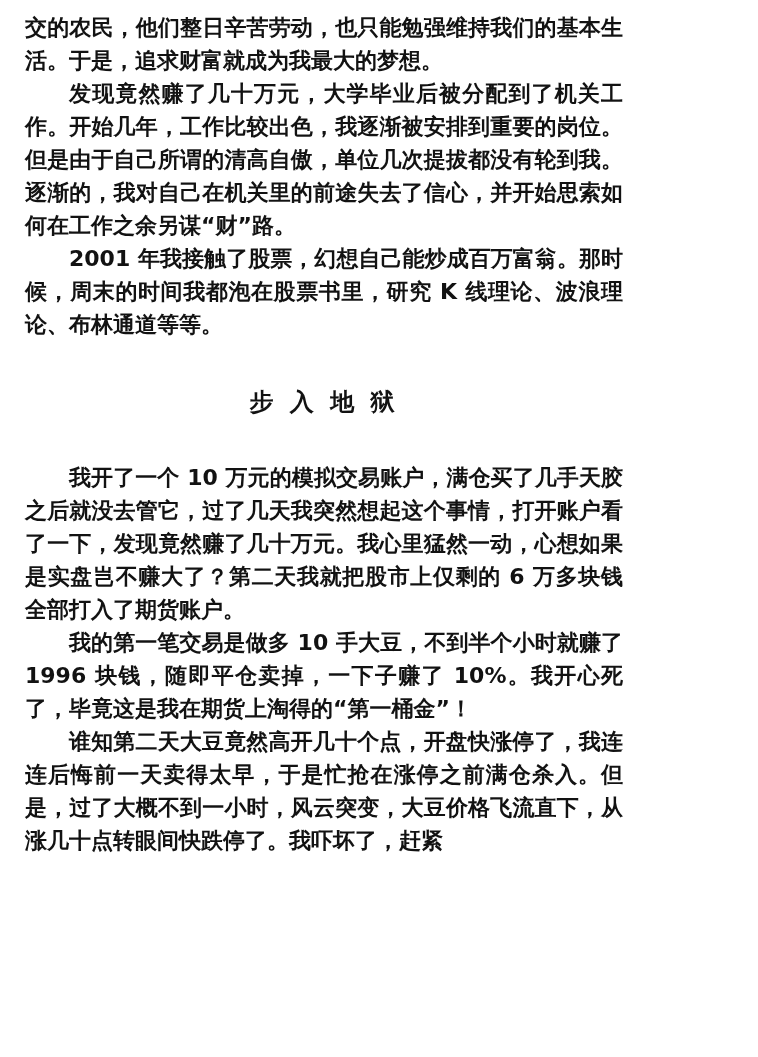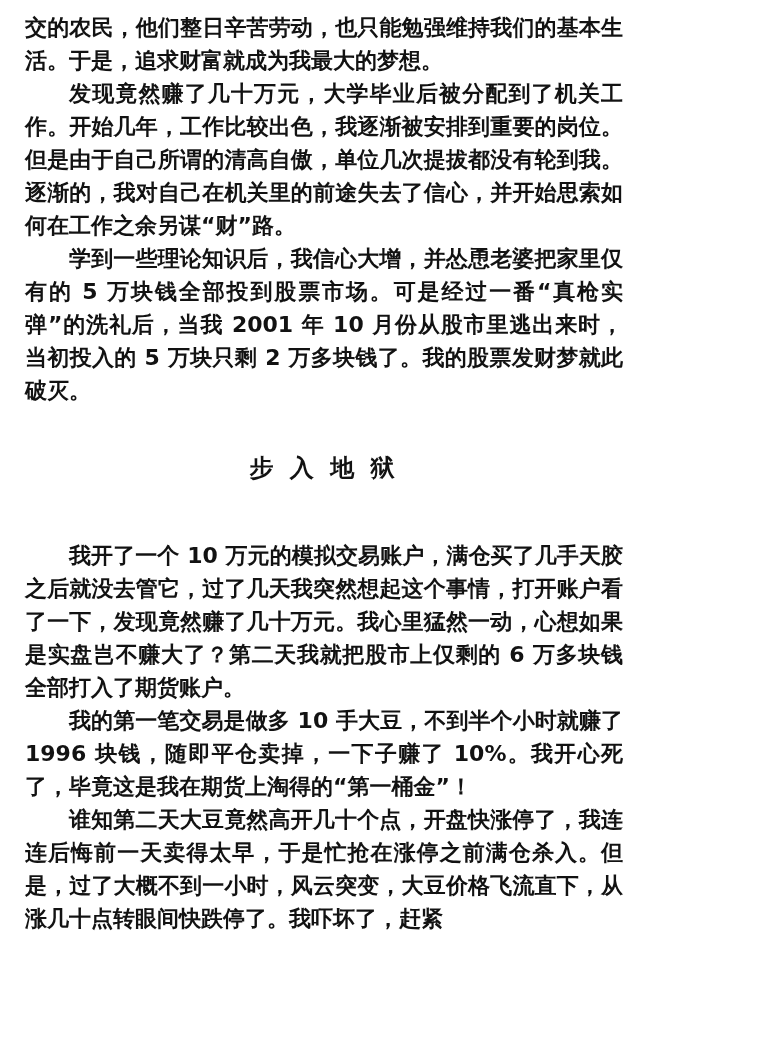--- a/index.html
+++ b/index.html
@@ -29,36 +29,36 @@
     line-height: 33px;
     font-weight: 600;
     text-align: justify;
     text-justify: inter-ideograph;
     word-break: break-all;
   }
   p.para.indent {
     text-indent: 2em;
   }
   h2.section-heading {
-    margin: 47px 0 57px 0;
+    margin: 47px 0 45px 0;
     text-align: center;
     font-size: 24px;
     line-height: 28px;
     font-weight: 700;
     letter-spacing: 4px;
   }
 </style>
 </head>
 <body>
 
 <div class="page">
 
   <p class="para">交的农民，他们整日辛苦劳动，也只能勉强维持我们的基本生活。于是，追求财富就成为我最大的梦想。</p>
   <p class="para indent">发现竟然赚了几十万元，大学毕业后被分配到了机关工作。开始几年，工作比较出色，我逐渐被安排到重要的岗位。但是由于自己所谓的清高自傲，单位几次提拔都没有轮到我。逐渐的，我对自己在机关里的前途失去了信心，并开始思索如何在工作之余另谋“财”路。</p>
-  <p class="para indent">学到一些理论知识后，我信心大增，并怂恿老婆把家里仅有的 5 万块钱全部投到股票市场。可是经过一番“真枪实弹”的洗礼后，当我 2001 年 10 月份从股市里逃出来时，当初投入的 5 万块只剩 2 万多块钱了。我的股票发财梦就此破灭。</p>
+  <p class="para indent">2001 年我接触了股票，幻想自己能炒成百万富翁。那时候，周末的时间我都泡在股票书里，研究 K 线理论、波浪理论、布林通道等等。</p>
 
   <h2 class="section-heading">步 入 地 狱</h2>
 
   <p class="para indent">我开了一个 10 万元的模拟交易账户，满仓买了几手天胶之后就没去管它，过了几天我突然想起这个事情，打开账户看了一下，发现竟然赚了几十万元。我心里猛然一动，心想如果是实盘岂不赚大了？第二天我就把股市上仅剩的 6 万多块钱全部打入了期货账户。</p>
   <p class="para indent">我的第一笔交易是做多 10 手大豆，不到半个小时就赚了 1996 块钱，随即平仓卖掉，一下子赚了 10%。我开心死了，毕竟这是我在期货上淘得的“第一桶金”！</p>
   <p class="para indent">谁知第二天大豆竟然高开几十个点，开盘快涨停了，我连连后悔前一天卖得太早，于是忙抢在涨停之前满仓杀入。但是，过了大概不到一小时，风云突变，大豆价格飞流直下，从涨几十点转眼间快跌停了。我吓坏了，赶紧</p>
 
 </div>
 
 </body></html>

